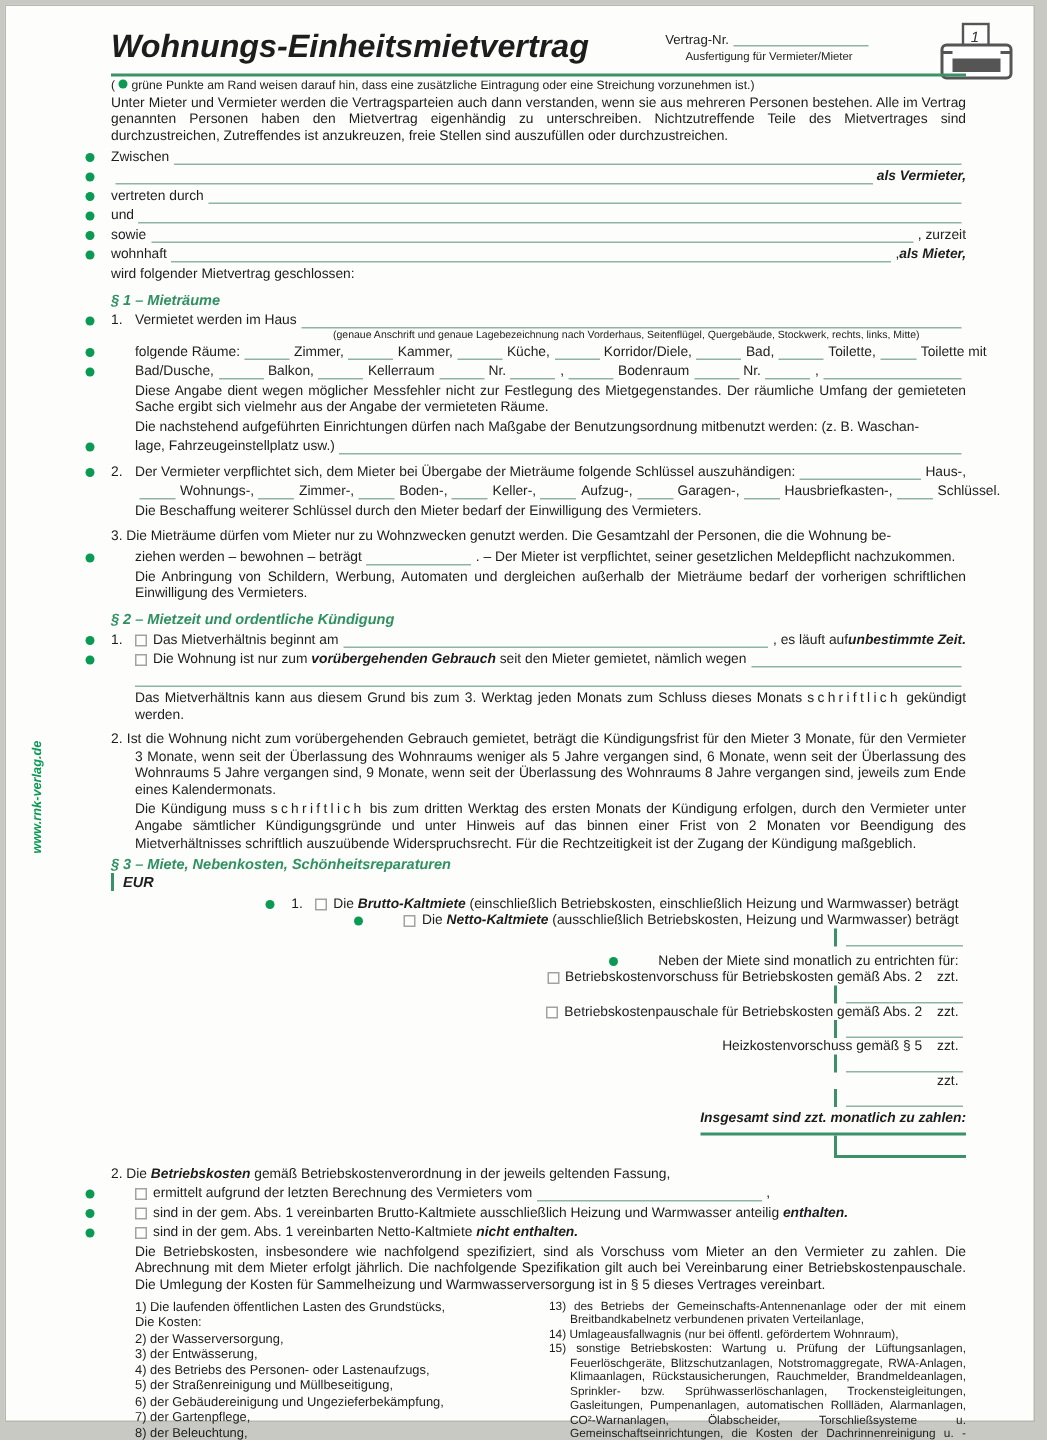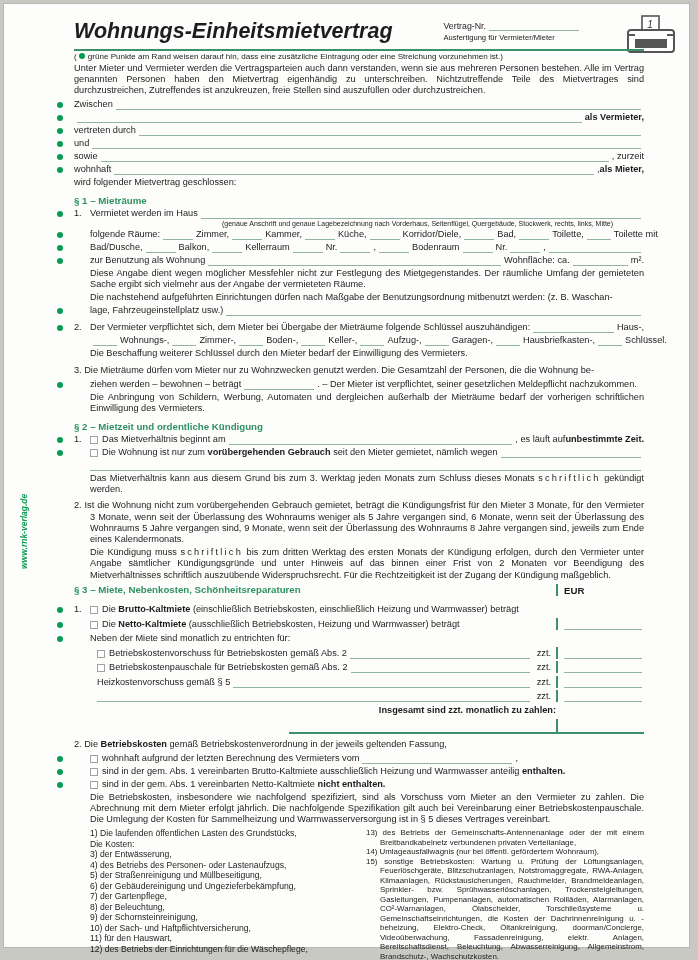--- a/index.html
+++ b/index.html
@@ -5,59 +5,59 @@
   * { box-sizing: border-box; }
   body { margin:0; width:698px; height:960px; background:#c9c9c4; font-family:"Liberation Sans", sans-serif; color:#1d1d1d; position:relative; }
   .page { position:absolute; left:3px; top:3px; width:687px; height:945px; background:#fdfdfc; border:1px solid #b8b8b2; }
   .content { position:absolute; left:70px; top:13px; width:570px; }
 
   
   .header { display:flex; align-items:flex-start; border-bottom:2px solid #3d9168; padding-bottom:5px; }
   h1 { font-size:21.5px; font-weight:bold; font-style:italic; margin:2px 0 0 0; }
   .hdr-right { margin-left:auto; margin-right:62px; font-size:8.8px; padding-top:4px; }
   .vnr-row { display:flex; align-items:flex-end; }
-  .copy { font-size:7.6px; margin-top:2px; color:#222; }
+  .copy { font-size:7.6px; margin-top:2px; color:#222;text-align:center; }
   .typeicon { position:absolute; top:10px; right:12px; }
 
   
   .row { position:relative; display:flex; align-items:flex-end; margin-top:2px; min-height:11px; }
   .row > span { line-height:11px; }
   .lbl { white-space:nowrap; }
   .dot { position:absolute; left:-17px; bottom:2px; width:6px; height:6px; border-radius:50%; background:#0a9a54; }
   .dot-inline { display:inline-block; width:6px; height:6px; border-radius:50%; background:#0a9a54; margin:0 3px 0 2px; }
   .b { border-bottom:1px solid #8fb3a4; height:10px; display:inline-block; margin:0 3px; }
   .bf { flex:1 1 auto; }
   .w24{width:24px;flex:none;} .w30{width:30px;flex:none;}
   .w55{width:55px;flex:none;} .w70{width:70px;flex:none;} .w90{width:90px;flex:none;} .w150{width:150px;flex:none;}
-  .bi { font-weight:bold; }
+  .bi { font-weight:bold; font-style:italic; }
   .num { width:16px; flex:0 0 auto; }
   .ind { padding-left:16px; }
   .ind2 { padding-left:23px; }
   .cb { width:8px; height:8px; border:1px solid #a2a2a2; background:#fff; flex:0 0 auto; margin:0 4px 1px 0; }
   .para { font-size:9.2px; line-height:11.2px; text-align:justify; margin-top:2px; }
   .hang { padding-left:16px; text-indent:-16px; }
-  .sechead { color:#2f9160; font-weight:bold; font-size:9.7px; margin:7px 0 2px 0; }
+  .sechead { color:#2f9160; font-weight:bold; font-style:italic; font-size:9.7px; margin:7px 0 2px 0; }
   .fs { font-size:9.2px; }
   .caption { font-size:7px; margin-left:148px; margin-top:1px; }
   .sp { letter-spacing:2.2px; }
   .note { font-size:8.1px; margin-top:1px; }
   .intro { margin-top:2px; }
 
   
   .money { margin-top:3px; }
-  .mrow { display:flex; align-items:flex-end; min-height:14.5px; }
+  .mrow { display:flex; align-items:flex-end; min-height:14.5px;flex-direction:column; }
   .ml { flex:1; display:flex; align-items:flex-end; position:relative; padding-right:5px; min-width:0; }
   .ml > span { line-height:11px; }
   .mr { width:88px; flex:0 0 auto; border-left:2px solid #3d9168; padding:0 2px 0 6px; display:flex; align-items:center; }
   .amt { flex:1; border-bottom:1px solid #8fb3a4; height:12px; }
   .mhead { align-items:flex-start; min-height:17px; }
   .mhead .sechead { margin:0; }
   .mhead .mr { font-size:9.7px; padding-top:1px; }
   .total .spacer { width:215px; flex:none; }
-  .total .tl { flex:1; text-align:right; border-bottom:2px solid #3d9168; padding-bottom:16px; line-height:11px; }
+  .total .tl { flex:1; text-align:right; border-bottom:2px solid #3d9168; padding-bottom:4px; line-height:11px; }
   .total .mr { border-bottom:2px solid #3d9168; height:15px; }
   .zzt { margin-left:4px; white-space:nowrap; }
 
   
   .twocol { display:flex; margin-top:3px; }
   .col-l { width:264px; flex:0 0 auto; }
   .col-r { flex:1; margin-left:12px; }
   .col-l div { font-size:8.6px; line-height:10.5px; text-indent:-14px; padding-left:14px; }
   .col-r div { font-size:7.9px; line-height:9.5px; text-indent:-14px; padding-left:14px; text-align:justify; }
 
@@ -180,28 +180,20 @@
         <span class="lbl fs">,</span>
       <span class="b w30"></span>
         <span class="lbl fs">Bodenraum</span>
       <span class="b w30"></span>
         <span class="lbl fs">Nr.</span>
       <span class="b w30"></span>
         <span class="lbl fs">,</span>
       <span class="b bf"></span>
     </div>
 
-    <div class="row ind">
-        <span class="dot"></span>
-      <span class="lbl fs">zur Benutzung als Wohnung</span>
-      <span class="b bf"></span>
-      <span class="lbl fs">Wohnfläche: ca.</span>
-      <span class="b w55"></span>
-      <span class="lbl fs">m².</span>
-    </div>
 
     <div class="para ind">Diese Angabe dient wegen möglicher Messfehler nicht zur Festlegung des Mietgegenstandes. Der räumliche Umfang der gemieteten Sache ergibt sich vielmehr aus der Angabe der vermieteten Räume.</div>
     <div class="para ind">Die nachstehend aufgeführten Einrichtungen dürfen nach Maßgabe der Benutzungsordnung mitbenutzt werden: (z. B. Waschan-</div>
     <div class="row ind">
         <span class="dot"></span>
         <span class="lbl fs">lage, Fahrzeugeinstellplatz usw.)</span>
         <span class="b bf"></span>
       </div>
 
     <div class="row" style="margin-top:6px">
@@ -348,41 +340,42 @@
         <div class="tl"><span class="bi fs">Insgesamt sind zzt. monatlich zu zahlen:</span></div>
         <div class="mr"></div>
       </div>
     </div>
 
     <div class="para hang" style="margin-top:5px"><span>2. Die </span><span class="bi">Betriebskosten</span><span> gemäß Betriebskostenverordnung in der jeweils geltenden Fassung,</span></div>
 
     <div class="row ind">
         <span class="dot"></span>
         <span class="cb"></span>
-        <span class="lbl fs">wohnhaft aufgrund der letzten Berechnung des Vermieters vom</span>
+        <span class="lbl fs">ermittelt aufgrund der letzten Berechnung des Vermieters vom</span>
         <span class="b w150"></span>
         <span class="lbl fs">,</span>
       </div>
     <div class="row ind">
         <span class="dot"></span>
         <span class="cb"></span>
         <span class="lbl fs"><span>sind in der gem. Abs. 1 vereinbarten Brutto-Kaltmiete ausschließlich Heizung und Warmwasser anteilig </span><span class="bi">enthalten.</span></span>
       </div>
     <div class="row ind">
         <span class="dot"></span>
         <span class="cb"></span>
         <span class="lbl fs"><span>sind in der gem. Abs. 1 vereinbarten Netto-Kaltmiete </span><span class="bi">nicht enthalten.</span></span>
       </div>
 
     <div class="para ind">Die Betriebskosten, insbesondere wie nachfolgend spezifiziert, sind als Vorschuss vom Mieter an den Vermieter zu zahlen. Die Abrechnung mit dem Mieter erfolgt jährlich. Die nachfolgende Spezifikation gilt auch bei Vereinbarung einer Betriebskostenpauschale. Die Umlegung der Kosten für Sammelheizung und Warmwasserversorgung ist in § 5 dieses Vertrages vereinbart.</div>
 
     <div class="twocol ind">
       <div class="col-l">
           <div>1) Die laufenden öffentlichen Lasten des Grundstücks,</div>
           <div>Die Kosten:</div>
+          <div>2) der Wasserversorgung,</div>
           <div>3) der Entwässerung,</div>
           <div>4) des Betriebs des Personen- oder Lastenaufzugs,</div>
           <div>5) der Straßenreinigung und Müllbeseitigung,</div>
           <div>6) der Gebäudereinigung und Ungezieferbekämpfung,</div>
           <div>7) der Gartenpflege,</div>
           <div>8) der Beleuchtung,</div>
           <div>9) der Schornsteinreinigung,</div>
           <div>10) der Sach- und Haftpflichtversicherung,</div>
           <div>11) für den Hauswart,</div>
           <div>12) des Betriebs der Einrichtungen für die Wäschepflege,</div>

